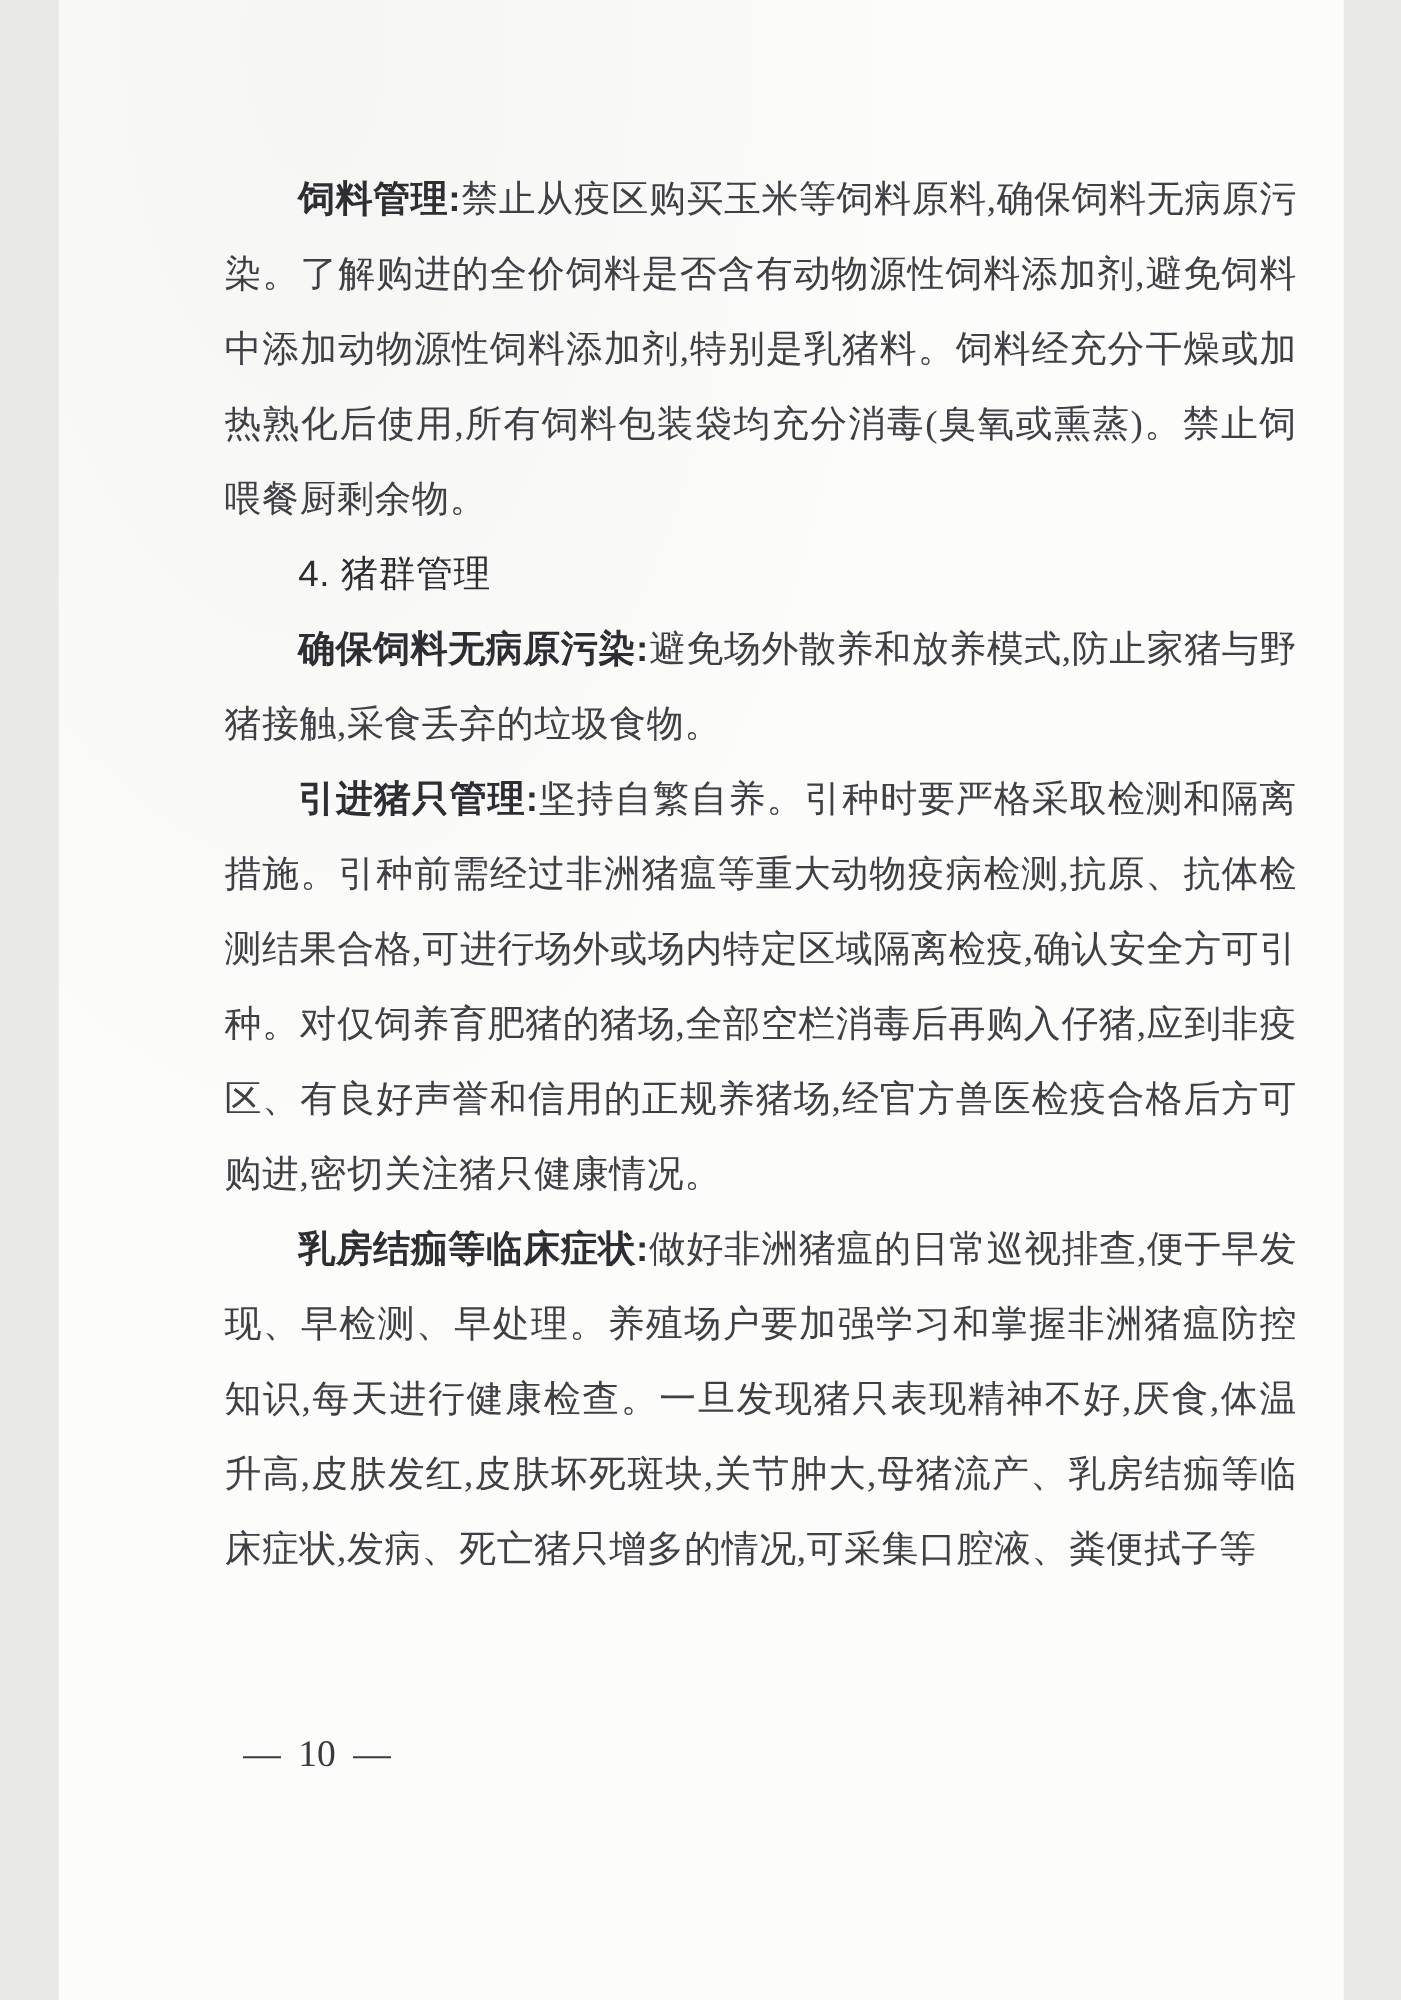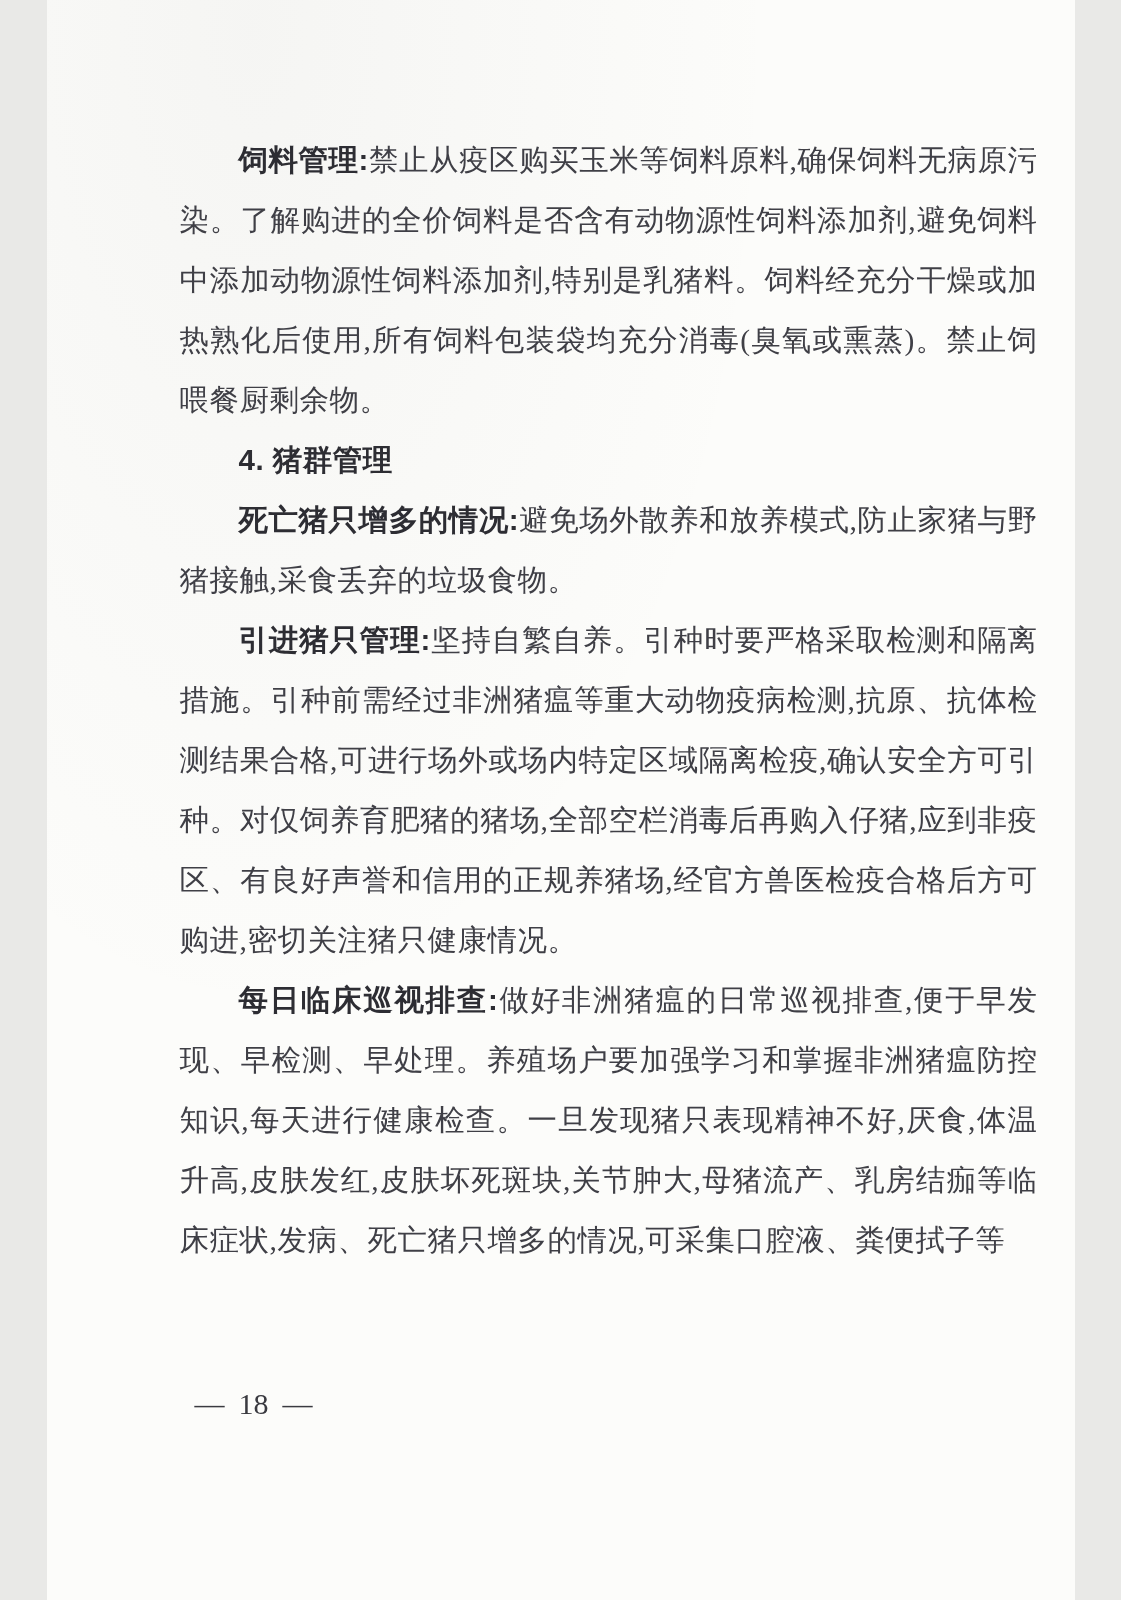--- a/index.html
+++ b/index.html
@@ -37,21 +37,21 @@
     font-family: "Liberation Sans", sans-serif;
     font-weight: 700;
     color: #2d2d33;
   }
   .heading {
     margin: 0;
     text-indent: 2em;
     font-size: 29.5px;
     line-height: 60px;
     font-family: "Liberation Sans", sans-serif;
-    font-weight: 700;
+    font-weight: 400;
     color: #2d2d33;
     text-align: left;
   }
   .page-footer {
     position: absolute;
     left: 148px;
     top: 1386px;
     font-size: 30px;
     line-height: 36px;
     color: #3a3a40;
@@ -67,28 +67,28 @@
 <body>
 
 <div class="page">
 
   <main class="text-block">
 
     <p class="para"><span class="lead">饲料管理:</span><span>禁止从疫区购买玉米等饲料原料,确保饲料无病原污染。了解购进的全价饲料是否含有动物源性饲料添加剂,避免饲料中添加动物源性饲料添加剂,特别是乳猪料。饲料经充分干燥或加热熟化后使用,所有饲料包装袋均充分消毒(臭氧或熏蒸)。禁止饲喂餐厨剩余物。</span></p>
 
     <h2 class="heading">4. 猪群管理</h2>
 
-    <p class="para"><span class="lead">死亡猪只增多的情况:</span><span>避免场外散养和放养模式,防止家猪与野猪接触,采食丢弃的垃圾食物。</span></p>
+    <p class="para"><span class="lead">确保饲料无病原污染:</span><span>避免场外散养和放养模式,防止家猪与野猪接触,采食丢弃的垃圾食物。</span></p>
 
 
     <p class="para"><span class="lead">引进猪只管理:</span><span>坚持自繁自养。引种时要严格采取检测和隔离措施。引种前需经过非洲猪瘟等重大动物疫病检测,抗原、抗体检测结果合格,可进行场外或场内特定区域隔离检疫,确认安全方可引种。对仅饲养育肥猪的猪场,全部空栏消毒后再购入仔猪,应到非疫区、有良好声誉和信用的正规养猪场,经官方兽医检疫合格后方可购进,密切关注猪只健康情况。</span></p>
 
-    <p class="para"><span class="lead">每日临床巡视排查:</span><span>做好非洲猪瘟的日常巡视排查,便于早发现、早检测、早处理。养殖场户要加强学习和掌握非洲猪瘟防控知识,每天进行健康检查。一旦发现猪只表现精神不好,厌食,体温升高,皮肤发红,皮肤坏死斑块,关节肿大,母猪流产、乳房结痂等临床症状,发病、死亡猪只增多的情况,可采集口腔液、粪便拭子等</span></p>
+    <p class="para"><span class="lead">乳房结痂等临床症状:</span><span>做好非洲猪瘟的日常巡视排查,便于早发现、早检测、早处理。养殖场户要加强学习和掌握非洲猪瘟防控知识,每天进行健康检查。一旦发现猪只表现精神不好,厌食,体温升高,皮肤发红,皮肤坏死斑块,关节肿大,母猪流产、乳房结痂等临床症状,发病、死亡猪只增多的情况,可采集口腔液、粪便拭子等</span></p>
 
   </main>
 
   <div class="page-footer">
     <span class="dash">—</span>
-    <span class="pageno">18</span>
+    <span class="pageno">10</span>
     <span class="dash">—</span>
   </div>
 
 </div>
 
 </body></html>

